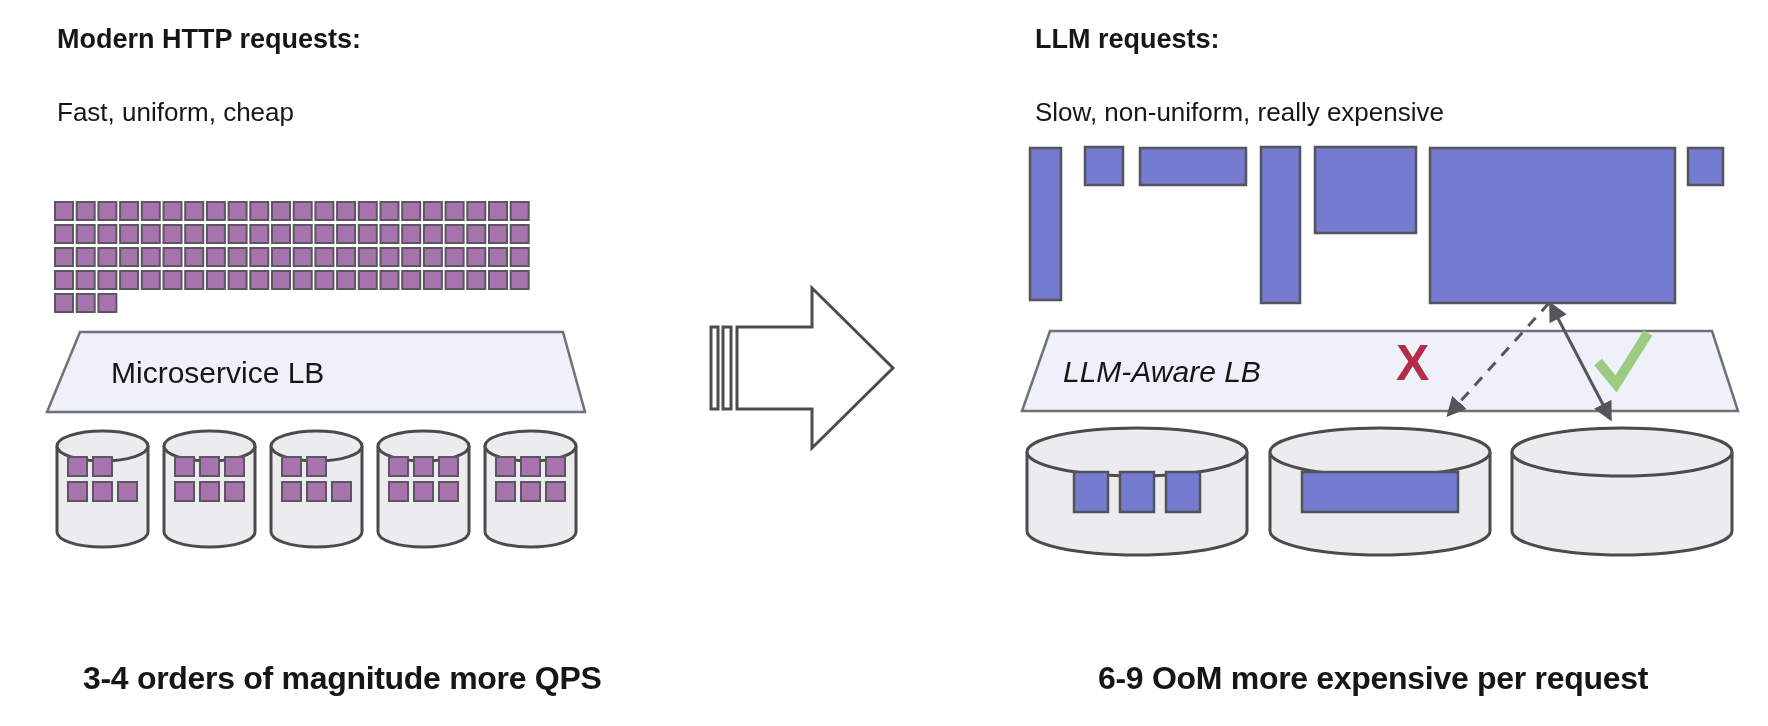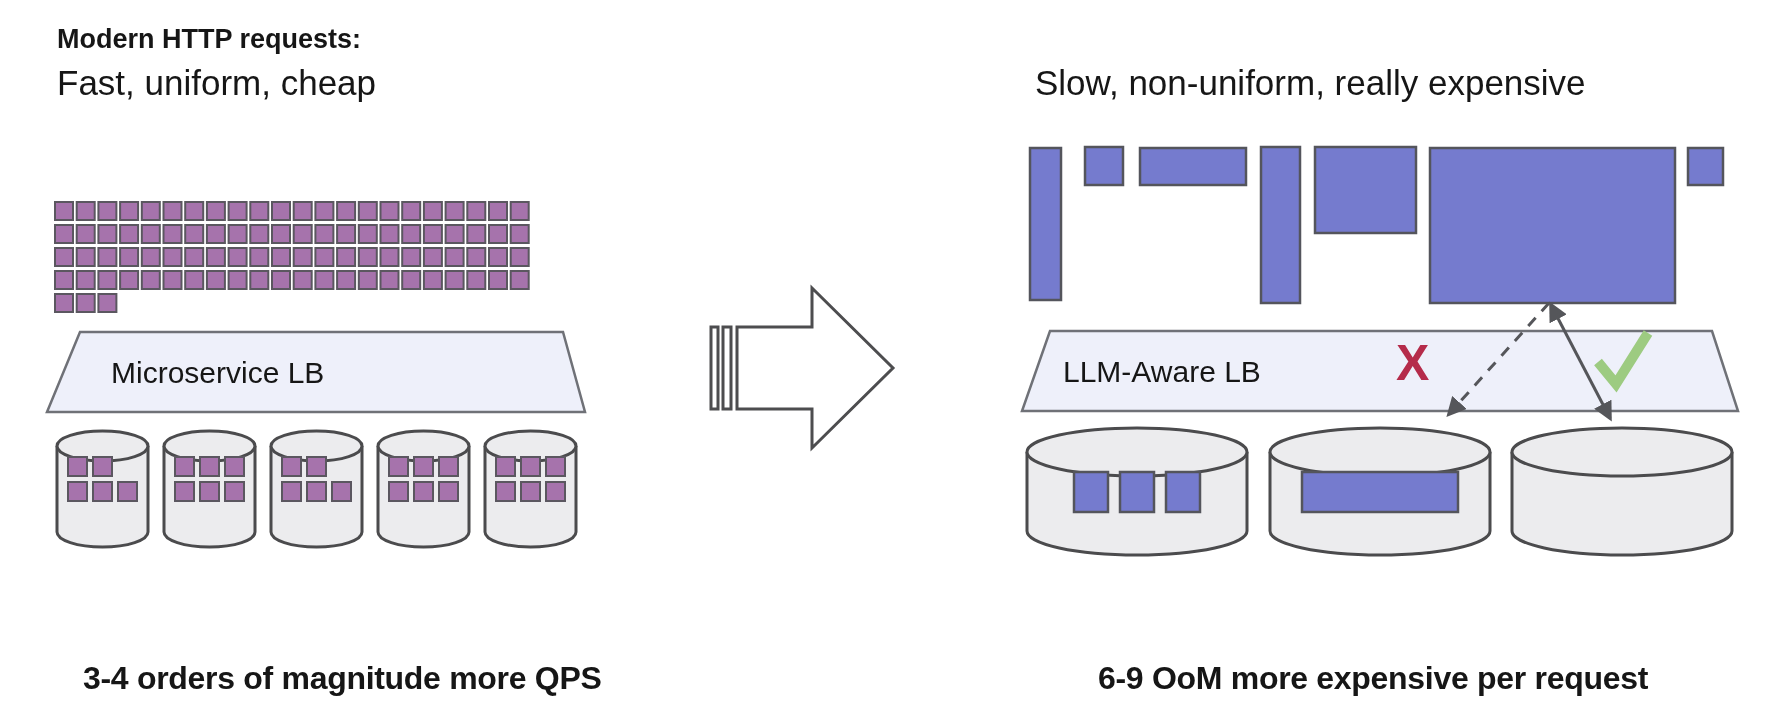--- a/index.html
+++ b/index.html
@@ -1,21 +1,21 @@
 <!DOCTYPE html>
 <html style="--request_small: #a673ac; --request_large: #757bce; --lb_fill: #eef0fa; --server_fill: #ececee; --reject: #b52b4a; --accept: #9dcb81; --outline: #55565a;"><head>
 <meta charset="utf-8">
 <style>
   html,body{margin:0;padding:0;background:#fff;}
   .stage{position:relative;width:1768px;height:726px;background:#fff;overflow:hidden;
          font-family:"Liberation Sans", sans-serif;color:#161616;}
   #scene{position:absolute;left:0;top:0;width:1768px;height:726px;}
   .txt{position:absolute;white-space:nowrap;line-height:1.15;}
   .hdr-b{font-size:27px;font-weight:700;}
-  .hdr-r{font-size:35px;font-weight:400;}
+  .hdr-r{font-size:26px;font-weight:400;margin-top:35px;}
   .lb-label{font-size:30px;font-weight:400;}
   .caption{font-size:32px;font-weight:700;letter-spacing:-0.3px;margin-left:28px;}
   .x-mark{font-size:50px;font-weight:900;color:var(--reject);line-height:1;}
   .sqP{fill:var(--request_small);stroke:#5b5760;stroke-width:2;}
   .sqB{fill:var(--request_large);stroke:#54555c;stroke-width:2.5;}
   .trap{fill:var(--lb_fill);stroke:#6f7177;stroke-width:2.5;}
   .cyl{fill:var(--server_fill);stroke:#4b4b4d;stroke-width:3;}
   .mid{fill:#ffffff;stroke:#4d4d4f;stroke-width:3;}
   .ln{stroke:var(--outline);stroke-width:3;fill:none;}
   .dash{stroke-dasharray:11 9;}
@@ -218,22 +218,23 @@
       </g>
 
     <line class="ln dash" x1="1549" y1="303" x2="1449" y2="414" marker-end="url(#ah)"></line>
     <line class="ln" x1="1551" y1="305" x2="1610" y2="418" marker-start="url(#ah)" marker-end="url(#ah)"></line>
 
     <polyline class="check" points="1598,362 1616,384 1648,333"></polyline>
   </svg>
 
   <div class="txt hdr-b" style="left:57px;top:24px;">Modern HTTP requests:</div>
   <div class="txt hdr-r" style="left:57px;top:63px;">Fast, uniform, cheap</div>
+  <div class="txt hdr-b" style="left:1035px;top:24px;">LLM requests:</div>
   <div class="txt hdr-r" style="left:1035px;top:63px;">Slow, non-uniform, really expensive</div>
 
   <div class="txt lb-label" style="left:95px;top:356px;margin-left:16px;">Microservice LB</div>
-  <div class="txt lb-label" style="left:1063px;top:355px;">LLM-Aware LB</div>
+  <div class="txt lb-label" style="left:1063px;top:355px;font-style:italic;">LLM-Aware LB</div>
 
   <div class="txt x-mark" style="left:1396px;top:338px;">X</div>
 
   <div class="txt caption" style="left:55px;top:660px;">3-4 orders of magnitude more QPS</div>
   <div class="txt caption" style="left:1070px;top:660px;">6-9 OoM more expensive per request</div>
 </div>
 
 </body></html>

